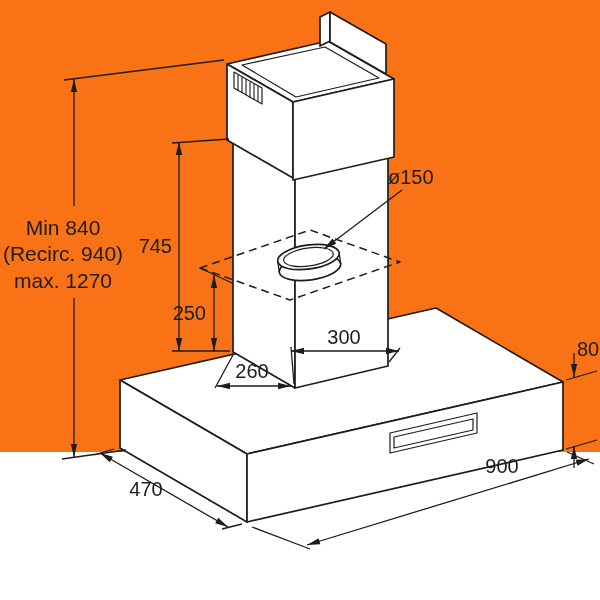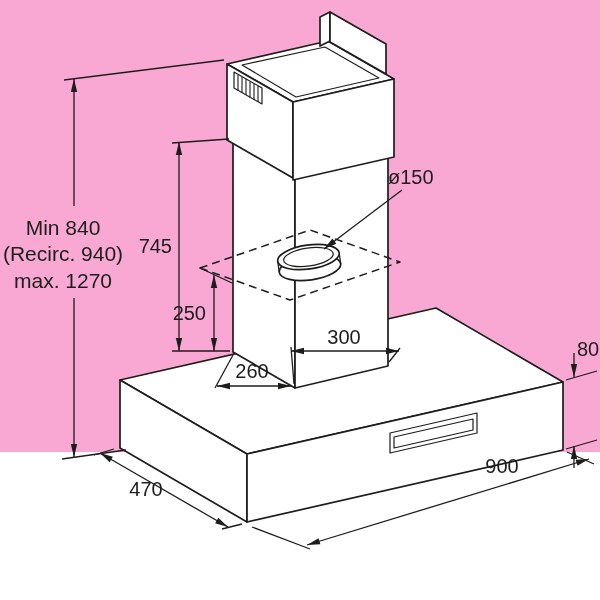--- a/index.html
+++ b/index.html
@@ -7,21 +7,21 @@
     padding: 0;
     width: 600px;
     height: 600px;
     background: #ffffff;
     overflow: hidden;
   }
   .stage {
     position: relative;
     width: 600px;
     height: 452px;
-    background: #f9a8d4;
+    background: #f97316;
   }
   svg { display: block; }
   .outline  { fill: #ffffff; stroke: #1d1d1b; stroke-width: 1.7; stroke-linejoin: round; }
   .thin     { fill: none;    stroke: #1d1d1b; stroke-width: 1.2; stroke-linejoin: round; }
   .dim      { fill: none;    stroke: #1d1d1b; stroke-width: 1.3; }
   .dashed   { fill: none;    stroke: #1d1d1b; stroke-width: 1.5; stroke-dasharray: 8 5; stroke-linejoin: round; }
   .hatch    { stroke: #1d1d1b; stroke-width: 1.1; }
   text {
     font-family: "Liberation Sans", "DejaVu Sans", sans-serif;
     font-size: 20px;

